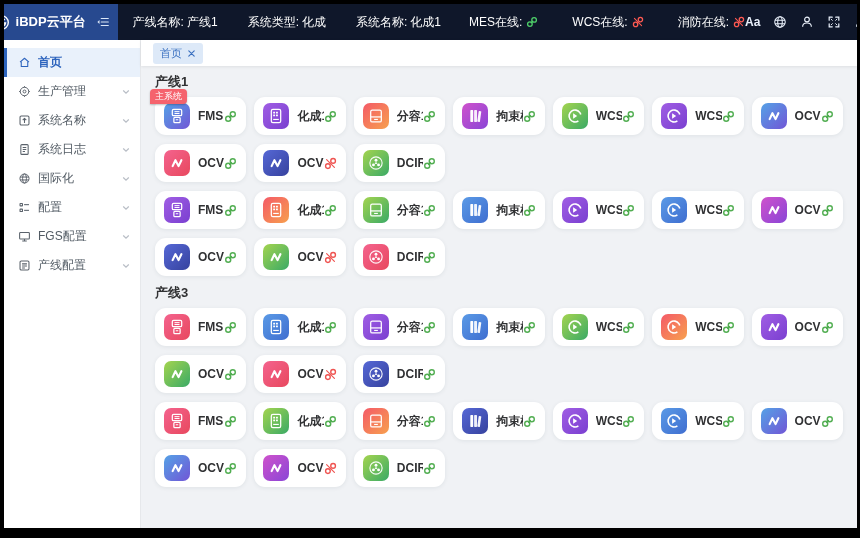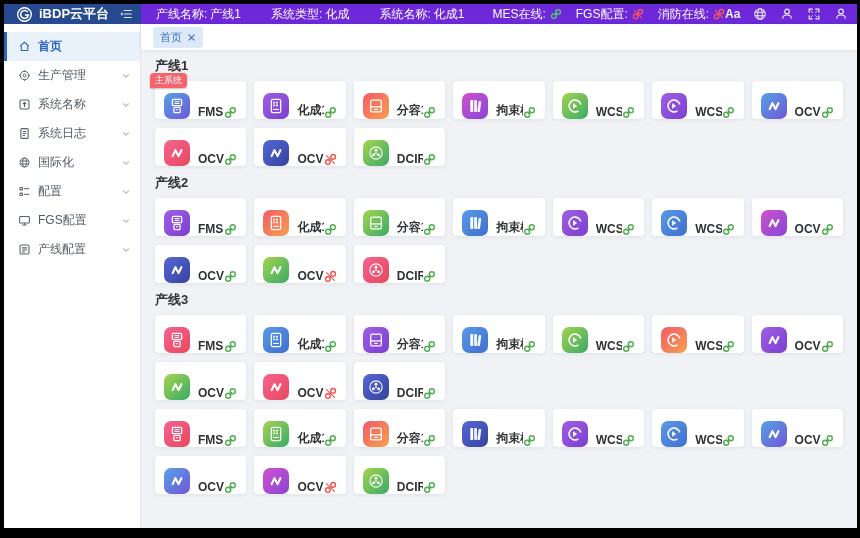--- a/index.html
+++ b/index.html
@@ -1,29 +1,29 @@
 <!DOCTYPE html>
 <html><head>
 <meta charset="utf-8">
 <style>
   html,body{margin:0;padding:0;background:#000;width:860px;height:538px;overflow:hidden;
     font-family:"Liberation Sans","DejaVu Sans",sans-serif;}
   .window{position:absolute;left:4px;top:4px;right:3px;bottom:10px;background:#f0f2f5;
     display:flex;flex-direction:column;overflow:hidden;}
   
-  .topbar{height:20px;flex:none;background:#6d28d9;color:#fff;display:flex;align-items:center;}
+  .topbar{height:36px;flex:none;background:#0f172a;color:#fff;display:flex;align-items:center;justify-content:center;}
   .logo-zone{width:137px;height:100%;background:#27498f;display:flex;align-items:center;
     padding:0 8px 0 12px;box-sizing:border-box;flex:none;}
   .logo{width:17px;height:17px;display:flex;flex:none;}
   .app-title{font-size:13px;font-weight:bold;margin-left:6px;white-space:nowrap;flex:1;}
   .fold{width:14px;height:14px;display:flex;cursor:pointer;flex:none;color:#dce8f8;}
   .hfields{display:flex;gap:30px;margin-left:15px;font-size:12px;white-space:nowrap;}
   .hfield .hvalue{margin-left:3px;}
   .hdivider{width:1px;height:14px;background:rgba(255,255,255,.35);margin:0 14px;}
-  .hstatuses{display:flex;gap:14px;font-size:12px;align-items:center;white-space:nowrap;}
+  .hstatuses{display:flex;gap:34px;font-size:12px;align-items:center;white-space:nowrap;}
   .hstatus{display:flex;align-items:center;gap:4px;}
   .htools{margin-left:auto;display:flex;align-items:center;gap:13px;padding-right:12px;}
   .tool{display:flex;align-items:center;color:#eaf1fb;cursor:pointer;}
   .tool svg{width:14px;height:14px;}
   .tool.text{font-size:12px;font-weight:bold;}
   .chain{display:flex;align-items:center;}
   .chain svg{width:12px;height:12px;}
   .chain.ok{color:#4fd06a;}
   .chain.bad{color:#ff5a52;}
   
@@ -40,21 +40,21 @@
   .main-col{flex:1;display:flex;flex-direction:column;min-width:0;}
   .tabbar{height:26px;flex:none;background:#fff;display:flex;align-items:center;padding-left:12px;
     box-shadow:0 1px 3px rgba(0,0,0,.08);position:relative;z-index:1;}
   .tab{background:#dde9f8;color:#3a70c0;font-size:11px;padding:3px 7px;border-radius:3px;
     display:flex;align-items:center;gap:5px;cursor:pointer;}
   .tab-close{width:9px;height:9px;display:flex;cursor:pointer;}
   .content{flex:1;overflow:hidden;padding:8px 14px 0;}
   .sec-title{font-size:13px;line-height:15px;font-weight:bold;color:#303133;margin:0 0 8px;}
   .section{margin-bottom:9px;}
   .grid{display:grid;grid-template-columns:repeat(7,minmax(0,1fr));gap:9px 8px;}
-  .card{background:#fff;border-radius:4px;height:38px;display:flex;align-items:flex-end;
+  .card{background:#fff;border-radius:11px;height:38px;display:flex;align-items:center;
     padding:0 9px;box-shadow:0 1px 4px rgba(31,45,61,.08);position:relative;cursor:pointer;}
   .cicon{width:26px;height:26px;border-radius:7px;flex:none;display:flex;align-items:center;justify-content:center;}
   .cicon svg{width:20px;height:20px;}
   .clabel{flex:1;margin-left:8px;font-size:12px;font-weight:bold;color:#303133;white-space:nowrap;overflow:hidden;}
   .card .chain svg{width:13px;height:13px;}
   .card .chain.ok{color:#52ae52;}
   .card .chain.bad{color:#ef5350;}
   .badge{position:absolute;top:-8px;left:-5px;background:#f5636d;color:#fff;font-size:9px;
     line-height:1;padding:3px 5px;border-radius:4px 4px 4px 0;z-index:2;box-shadow:0 1px 2px rgba(0,0,0,.25);white-space:nowrap;}
 </style>
@@ -89,21 +89,21 @@
           <span>MES在线:</span>
           <span class="chain ok">
             <svg viewBox="0 0 16 16" fill="none" stroke="currentColor" stroke-width="1.7" stroke-linecap="round">
               <circle cx="5.2" cy="10.8" r="3.1"></circle>
               <circle cx="10.8" cy="5.2" r="3.1"></circle>
               <path d="M6.9 9.1 L9.1 6.9"></path>
             </svg>
           </span>
         </span>
         <span class="hstatus">
-          <span>FGS配置:</span>
+          <span>WCS在线:</span>
           <span class="chain bad">
             <svg viewBox="0 0 16 16" fill="none" stroke="currentColor" stroke-width="1.7" stroke-linecap="round">
               <circle cx="4.8" cy="11.2" r="2.9"></circle>
               <circle cx="11.2" cy="4.8" r="2.9"></circle>
               <path d="M3.2 3.2 L12.8 12.8" stroke-width="1.4"></path>
             </svg>
           </span>
         </span>
         <span class="hstatus">
           <span>消防在线:</span>
@@ -445,21 +445,20 @@
                   <svg viewBox="0 0 16 16" fill="none" stroke="currentColor" stroke-width="1.7" stroke-linecap="round">
                     <circle cx="5.2" cy="10.8" r="3.1"></circle>
                     <circle cx="10.8" cy="5.2" r="3.1"></circle>
                     <path d="M6.9 9.1 L9.1 6.9"></path>
                   </svg>
                 </span>
               </div>
             </div>
           </div>
           <div class="section">
-            <div class="sec-title">产线2</div>
             <div class="grid">
               <div class="card">
                 <span class="cicon" style="background:linear-gradient(135deg,#a05ee4,#7a3fd0)">
                   <svg viewBox="0 0 32 32">
                     <g fill="none" stroke="#fff" stroke-width="2">
                       <rect x="8.5" y="5.5" width="15" height="10" rx="2"></rect>
                       <rect x="11" y="18" width="10" height="8.5" rx="1.5"></rect>
                     </g>
                     <path d="M12 9 h8 M12 12 h8" stroke="#fff" stroke-width="1.6"></path>
                     <path d="M14 22 h4" stroke="#fff" stroke-width="1.6"></path>

